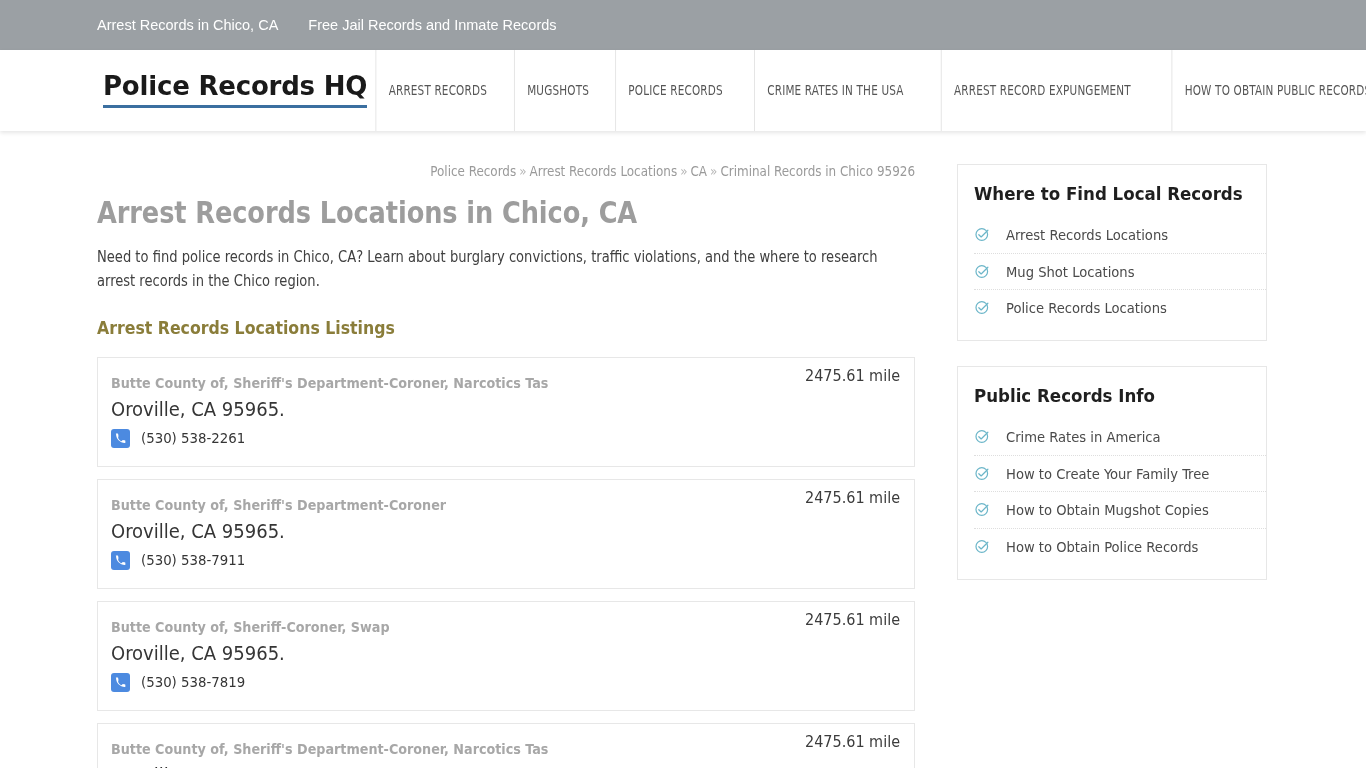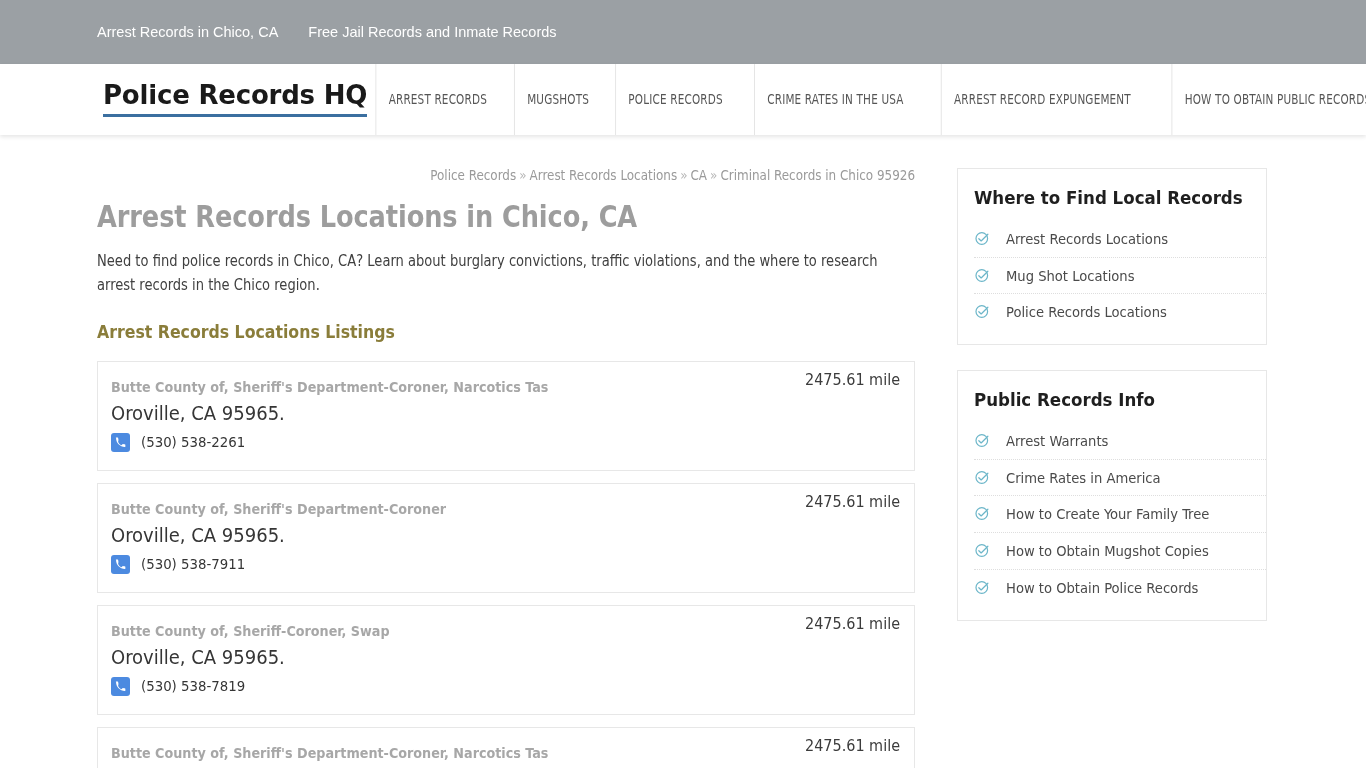--- a/index.html
+++ b/index.html
@@ -6,38 +6,38 @@
   html, body {
     width: 1366px;
     height: 768px;
     overflow: hidden;
     background: #ffffff;
     font-family: "Liberation Sans", sans-serif;
   }
 
   
   .topbar {
-    height: 64px;
+    height: 50px;
     background: #9ba0a4;
     display: flex;
     align-items: center;
     padding-left: 97px;
   }
   .topbar a {
     color: #ffffff;
     font-size: 14.5px;
     text-decoration: none;
     margin-right: 30px;
     white-space: nowrap;
     font-family: "Liberation Sans", sans-serif;
   }
 
   
   .header {
-    height: 71px;
+    height: 81px;
     background: #ffffff;
     display: flex;
     align-items: stretch;
     box-shadow: 0 2px 4px rgba(0,0,0,0.10);
     position: relative;
     z-index: 5;
   }
   .logo-wrap {
     width: 413px;
     display: flex;
@@ -343,29 +343,20 @@
     <div class="widget">
       <div class="widget-title">Public Records Info</div>
       <ul class="widget-list">
         <li>
           <span class="check-icon">
             <svg viewBox="0 0 24 24">
                 <circle cx="11" cy="12" r="8.2" fill="none" stroke="#6cb6c9" stroke-width="1.7"></circle>
                 <path d="M6.8 12.3l3.3 3.2L19.6 6" fill="none" stroke="#6cb6c9" stroke-width="1.7" stroke-linecap="round" stroke-linejoin="round"></path>
               </svg>
           </span>
-          <a href="#">Arrest Warrants</a>
-        </li>
-        <li>
-          <span class="check-icon">
-            <svg viewBox="0 0 24 24">
-                <circle cx="11" cy="12" r="8.2" fill="none" stroke="#6cb6c9" stroke-width="1.7"></circle>
-                <path d="M6.8 12.3l3.3 3.2L19.6 6" fill="none" stroke="#6cb6c9" stroke-width="1.7" stroke-linecap="round" stroke-linejoin="round"></path>
-              </svg>
-          </span>
           <a href="#">Crime Rates in America</a>
         </li>
         <li>
           <span class="check-icon">
             <svg viewBox="0 0 24 24">
                 <circle cx="11" cy="12" r="8.2" fill="none" stroke="#6cb6c9" stroke-width="1.7"></circle>
                 <path d="M6.8 12.3l3.3 3.2L19.6 6" fill="none" stroke="#6cb6c9" stroke-width="1.7" stroke-linecap="round" stroke-linejoin="round"></path>
               </svg>
           </span>
           <a href="#">How to Create Your Family Tree</a>

